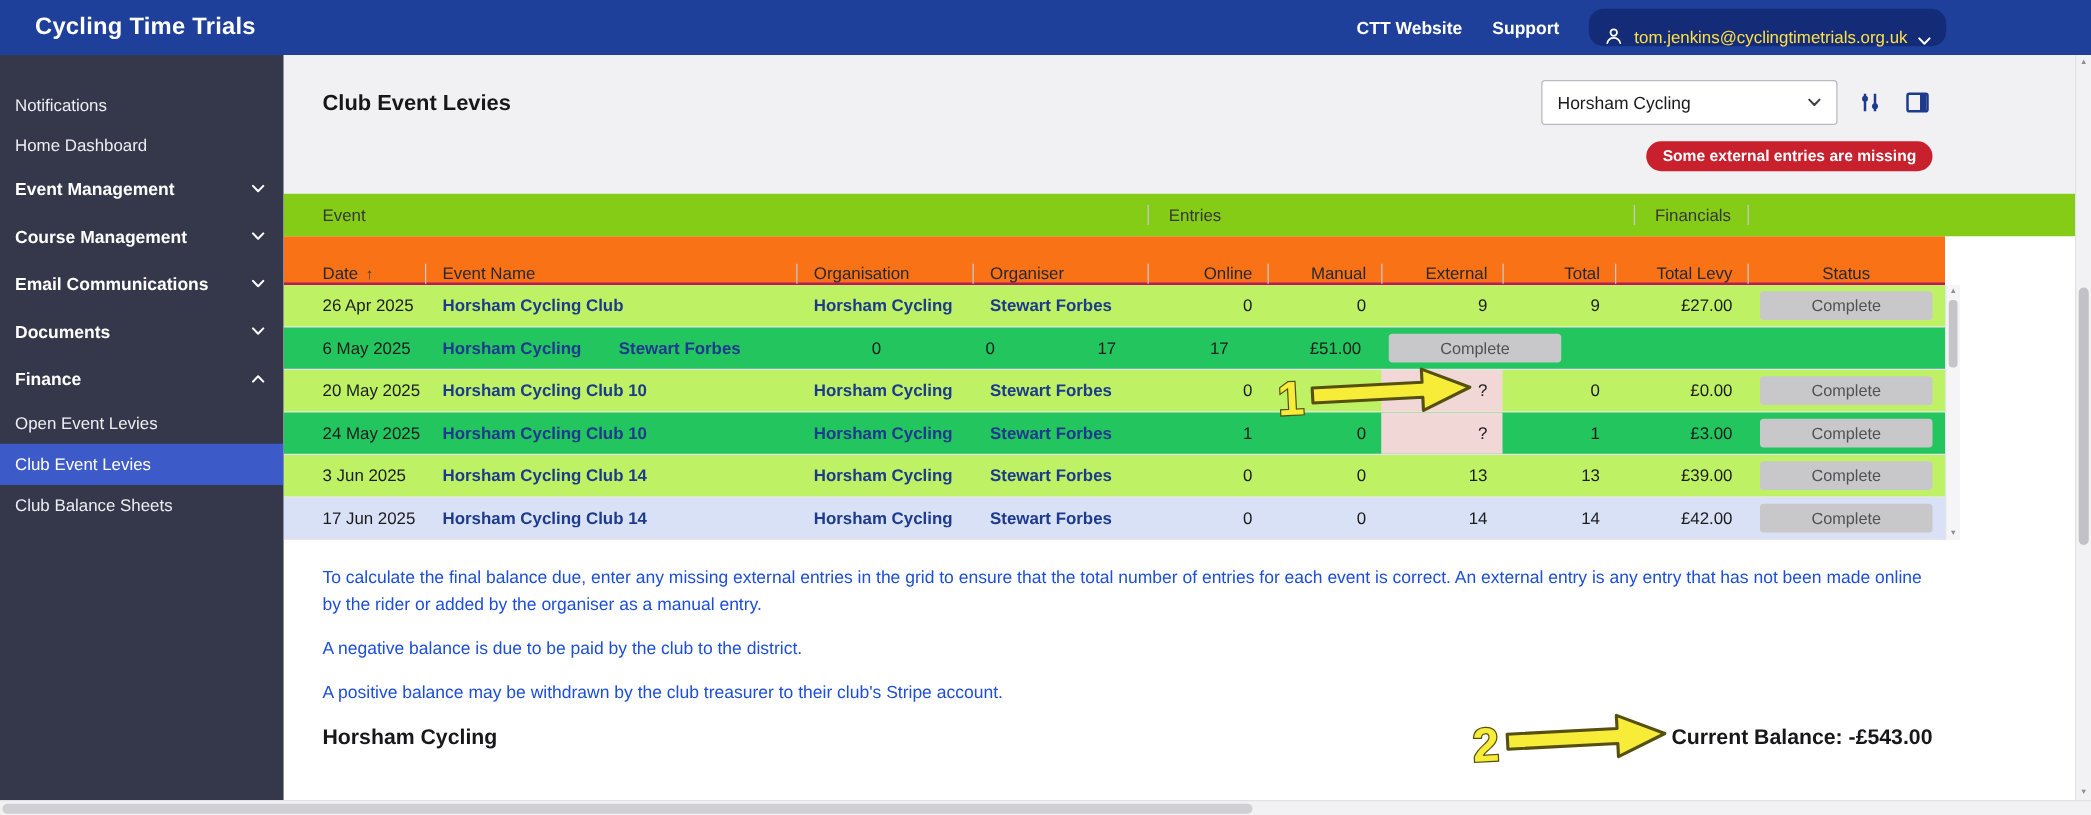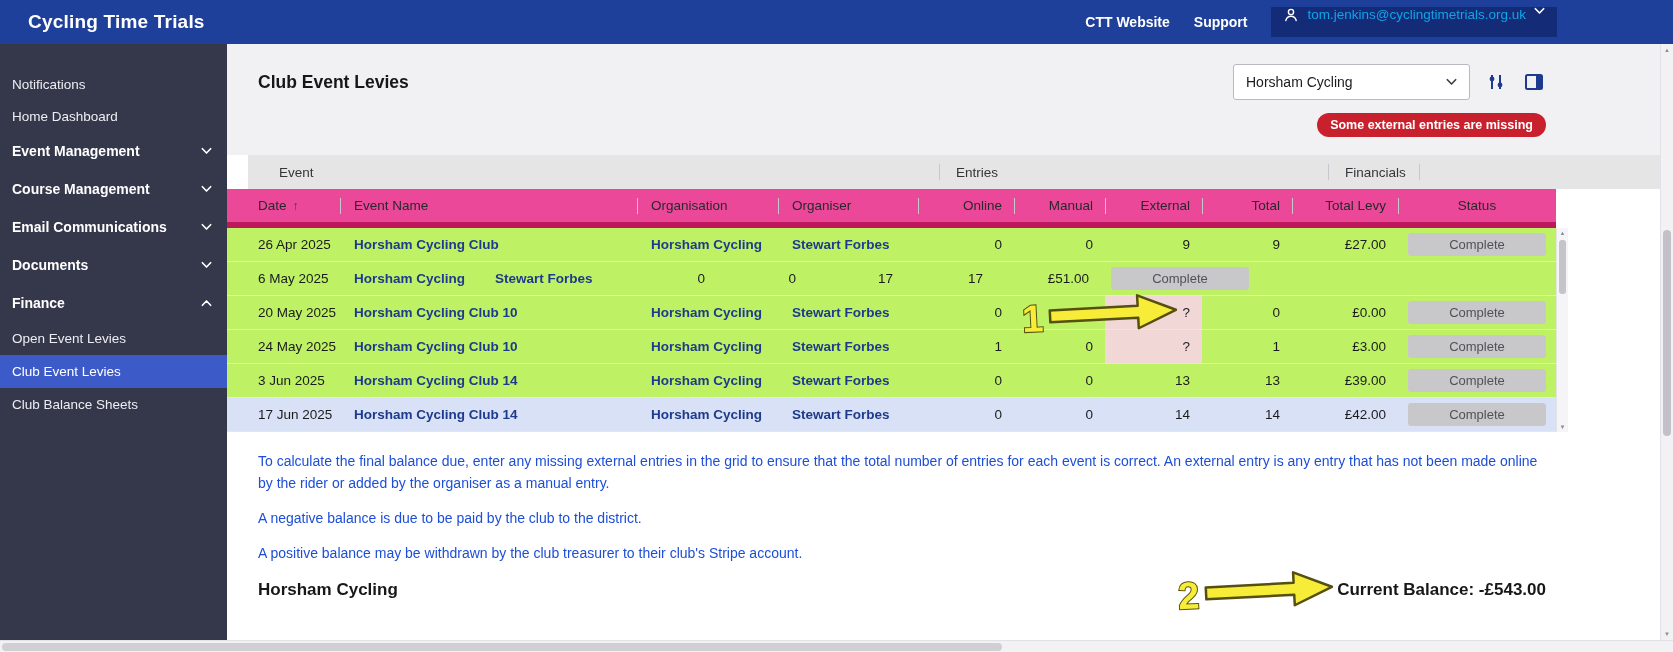--- a/index.html
+++ b/index.html
@@ -8,21 +8,21 @@
     width:1673px; height:652px; position:relative; background:#ffffff;
     font-family:"Liberation Sans","DejaVu Sans",sans-serif; color:#1b1b1e;
   }
   a { text-decoration:none; }
 
   
   .topbar { position:absolute; left:0; top:0; width:1673px; height:44px; background:#1e3f9a; display:flex; align-items:center; z-index:5; }
   .logo { margin-left:28px; color:#fff; font-size:19px; font-weight:800; letter-spacing:.2px; cursor:pointer; white-space:nowrap; }
   .topbar-right { margin-left:auto; margin-right:116px; display:flex; align-items:center; gap:24px; }
   .top-link { color:#fff; font-size:14px; font-weight:600; cursor:pointer; white-space:nowrap; }
-  .user-chip { display:flex; align-items:flex-start; gap:8px; background:#142c77; border-radius:1px; height:30px; padding:0 12px; color:#0ea5e9; font-size:13.5px; cursor:pointer; white-space:nowrap; }
+  .user-chip { display:flex; align-items:flex-end; gap:8px; background:#142c77; border-radius:12px; height:30px; padding:0 12px; color:#fde047; font-size:13.5px; cursor:pointer; white-space:nowrap; }
   .chev { display:inline-block; }
   .chev.up { transform:rotate(180deg); }
 
   
   .sidebar { position:absolute; left:0; top:44px; width:227px; height:596px; background:#35374a; overflow:hidden; }
   .sidebar-nav { padding-top:24px; }
   .side-link { height:32px; display:flex; align-items:center; padding:0 12px; color:#eceef3; font-size:13.5px; cursor:pointer; white-space:nowrap; }
   .side-section { height:38px; display:flex; align-items:center; justify-content:space-between; padding:0 15px 0 12px; color:#ffffff; font-size:14px; font-weight:700; cursor:pointer; white-space:nowrap; }
   .side-sub { height:33px; display:flex; align-items:center; padding:0 12px; color:#eceef3; font-size:13.5px; cursor:pointer; white-space:nowrap; }
   .side-sub.active { background:#3d5ac9; color:#ffffff; }
@@ -39,33 +39,33 @@
   .club-select .chev { color:#3f3f46; }
   .search-box { width:228px; height:36px; background:#fff; border:1px solid #b9b9c1; border-radius:3px; display:flex; align-items:center; padding:0 10px; }
   .funnel-wrap { display:flex; align-items:center; padding-right:9px; border-right:1px solid #dcdce1; height:20px; }
   .search-input { border:none; outline:none; flex:1; min-width:0; padding-left:9px; font-size:14px; font-family:inherit; color:#1b1b1e; background:transparent; }
   .search-input::placeholder { color:#abacb4; }
   .tool-icon { width:24px; height:24px; display:flex; align-items:center; justify-content:center; cursor:pointer; }
   .head-row2 { display:flex; justify-content:flex-end; padding:13px 114px 0 0; }
   .badge-missing { background:#c8202c; color:#fff; font-size:12.5px; font-weight:700; padding:5px 13px; border-radius:13px; white-space:nowrap; }
 
   
-  .grid-group-row { position:relative; height:34px; background:#e5e5e5;margin-left:21px; }
+  .grid-group-row { position:relative; height:34px; background:#84cc16; }
   .ghead { position:absolute; top:50%; transform:translateY(-50%); font-size:13.5px; color:#36363a; white-space:nowrap; }
   .gdiv { position:absolute; top:50%; margin-top:-8px; width:1px; height:16px; background:#c7c7cd; }
 
-  .grid-header-row { display:flex; height:39px; background:#ec4899; border-bottom:6px solid #be185d; align-items:center; width:1329px; }
+  .grid-header-row { display:flex; height:39px; background:#f97316; border-bottom:2px solid #be185d; align-items:flex-end; width:1329px; }
   .hcell { position:relative; display:flex; align-items:center; font-size:13.5px; font-weight:500; color:#28282c; white-space:nowrap; cursor:pointer; }
   .hcell.hdiv::before { content:''; position:absolute; left:0; top:50%; margin-top:-8px; width:1px; height:16px; background:#c7c7cd; }
   .sort { margin-left:6px; font-size:12px; color:#3a3a3e; }
 
   .grid-rows { width:1329px; }
   .trow { display:flex; height:34px; align-items:stretch; border-bottom:1px solid #e6e6ea; cursor:pointer; }
   .row-odd { background:#bef264; }
-  .row-even { background:#bef264; }
+  .row-even { background:#22c55e; }
   .row-highlight { background:#d8e1f5; }
   .cell { display:flex; align-items:center; white-space:nowrap; font-size:13.5px; color:#1b1b1e; overflow:hidden; }
   .a-l { justify-content:flex-start; padding-left:14px; }
   .a-r { justify-content:flex-end; padding-right:12px; }
   .a-c { justify-content:center; }
   .first { padding-left:31px; }
   .cell-missing { background:#f2d7d7; }
   .tlink { color:#1e3a8c; font-weight:700; cursor:pointer; overflow:hidden; text-overflow:clip; white-space:nowrap; }
   .pill { width:138px; height:23px; background:#c8c8cb; color:#515156; font-size:13px; display:flex; align-items:center; justify-content:center; border-radius:3px; }
 

